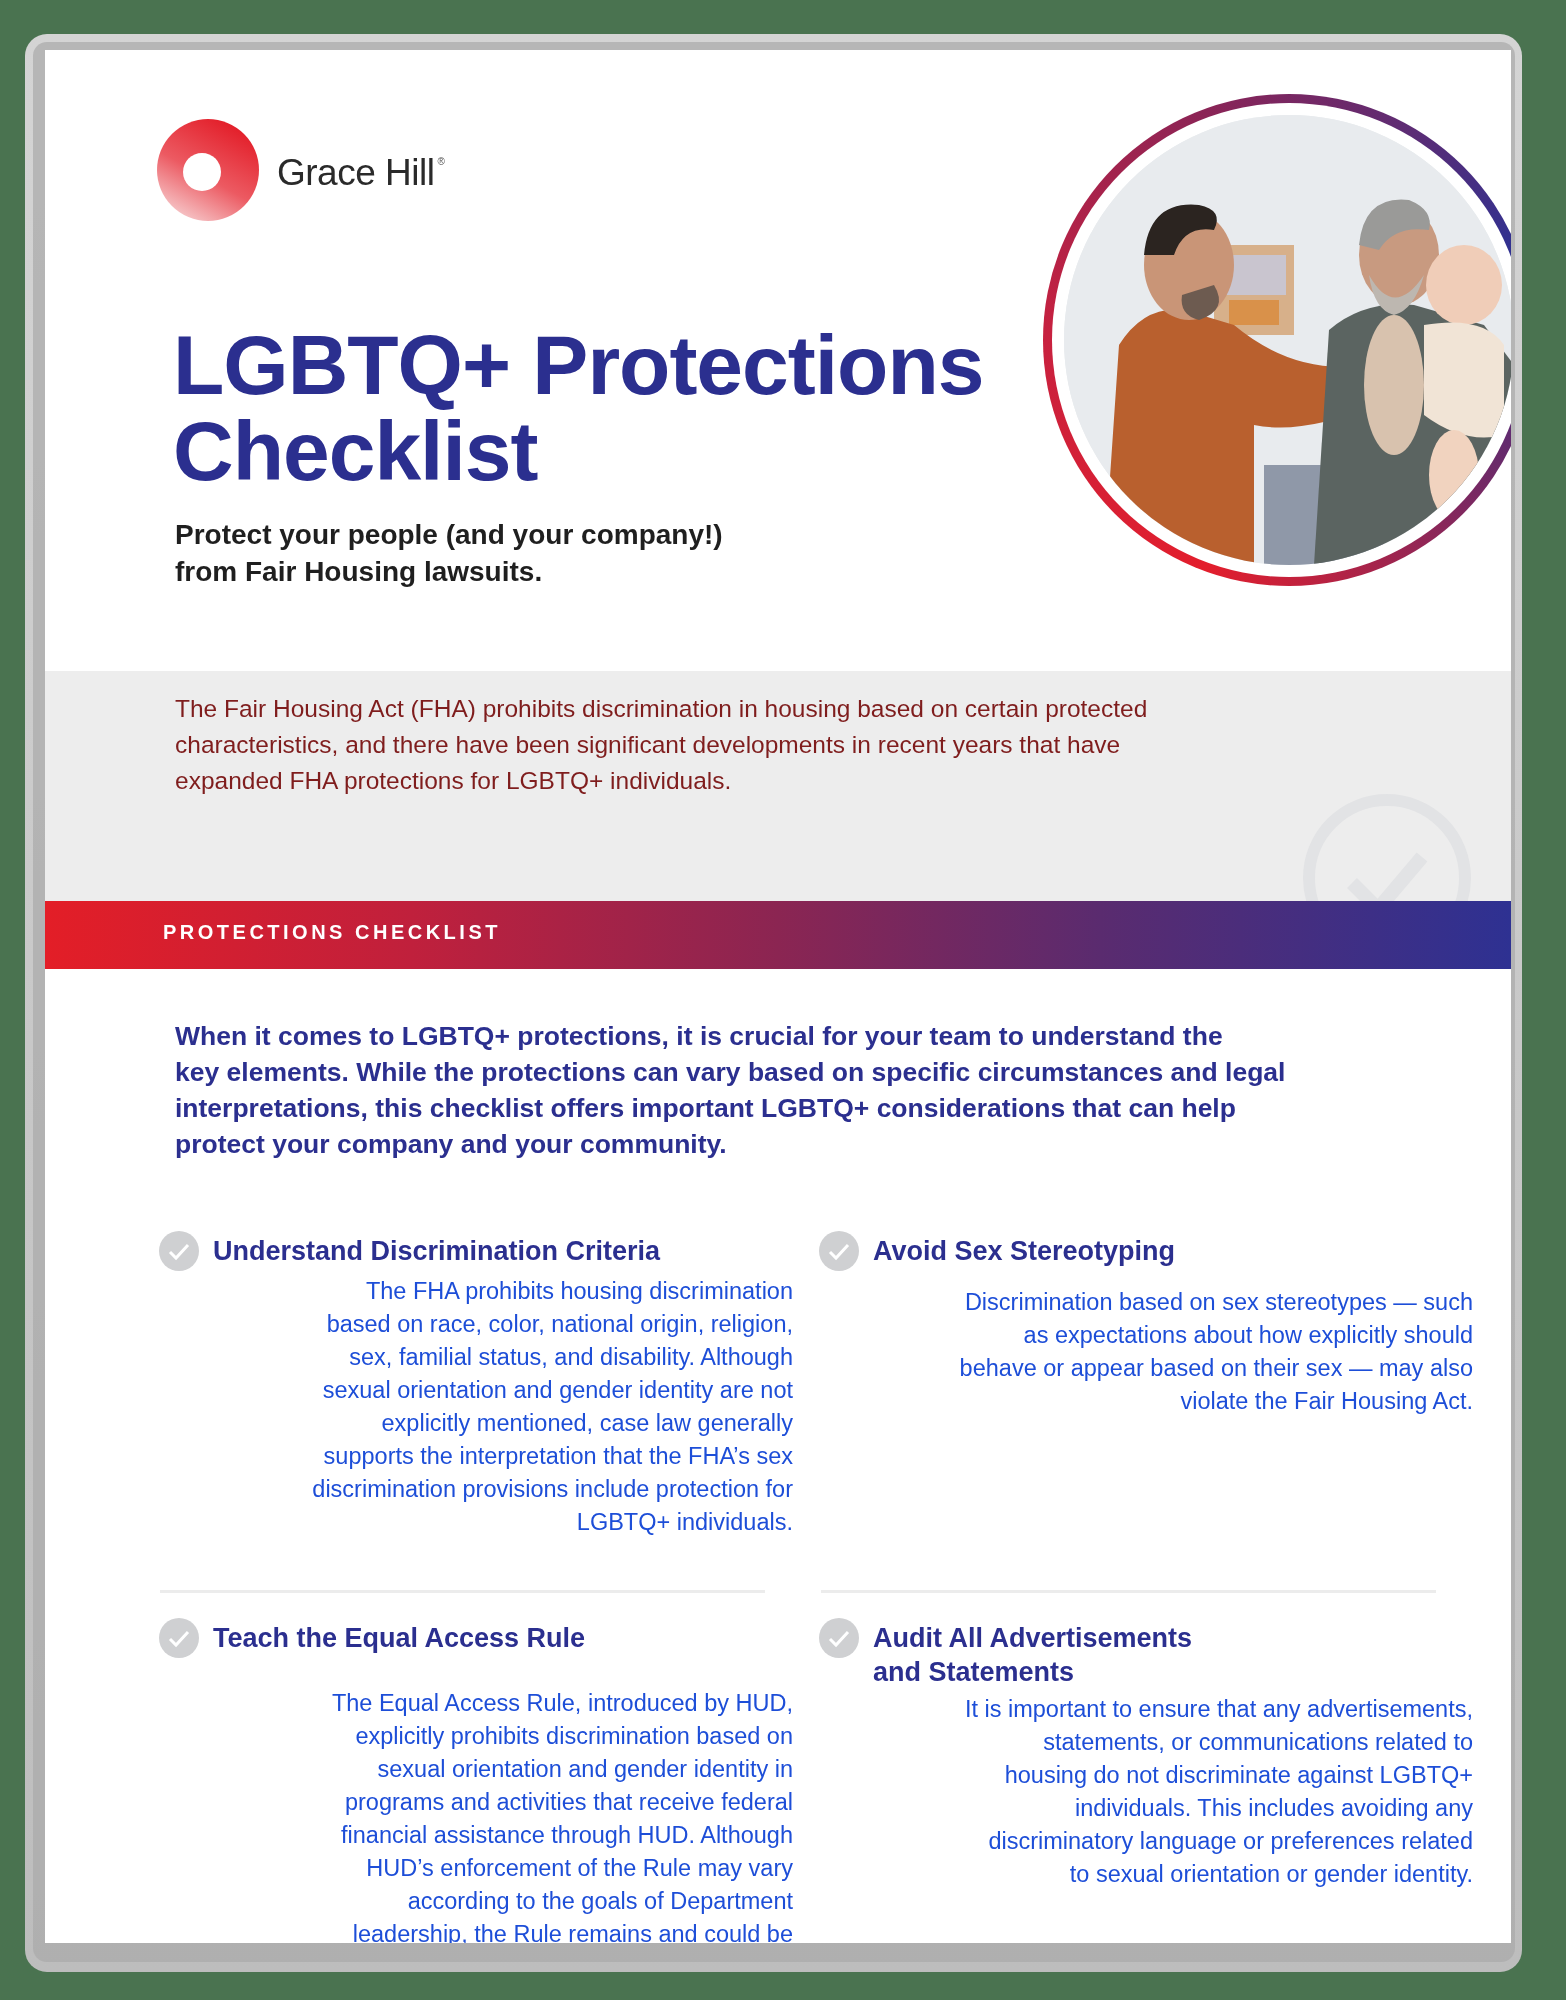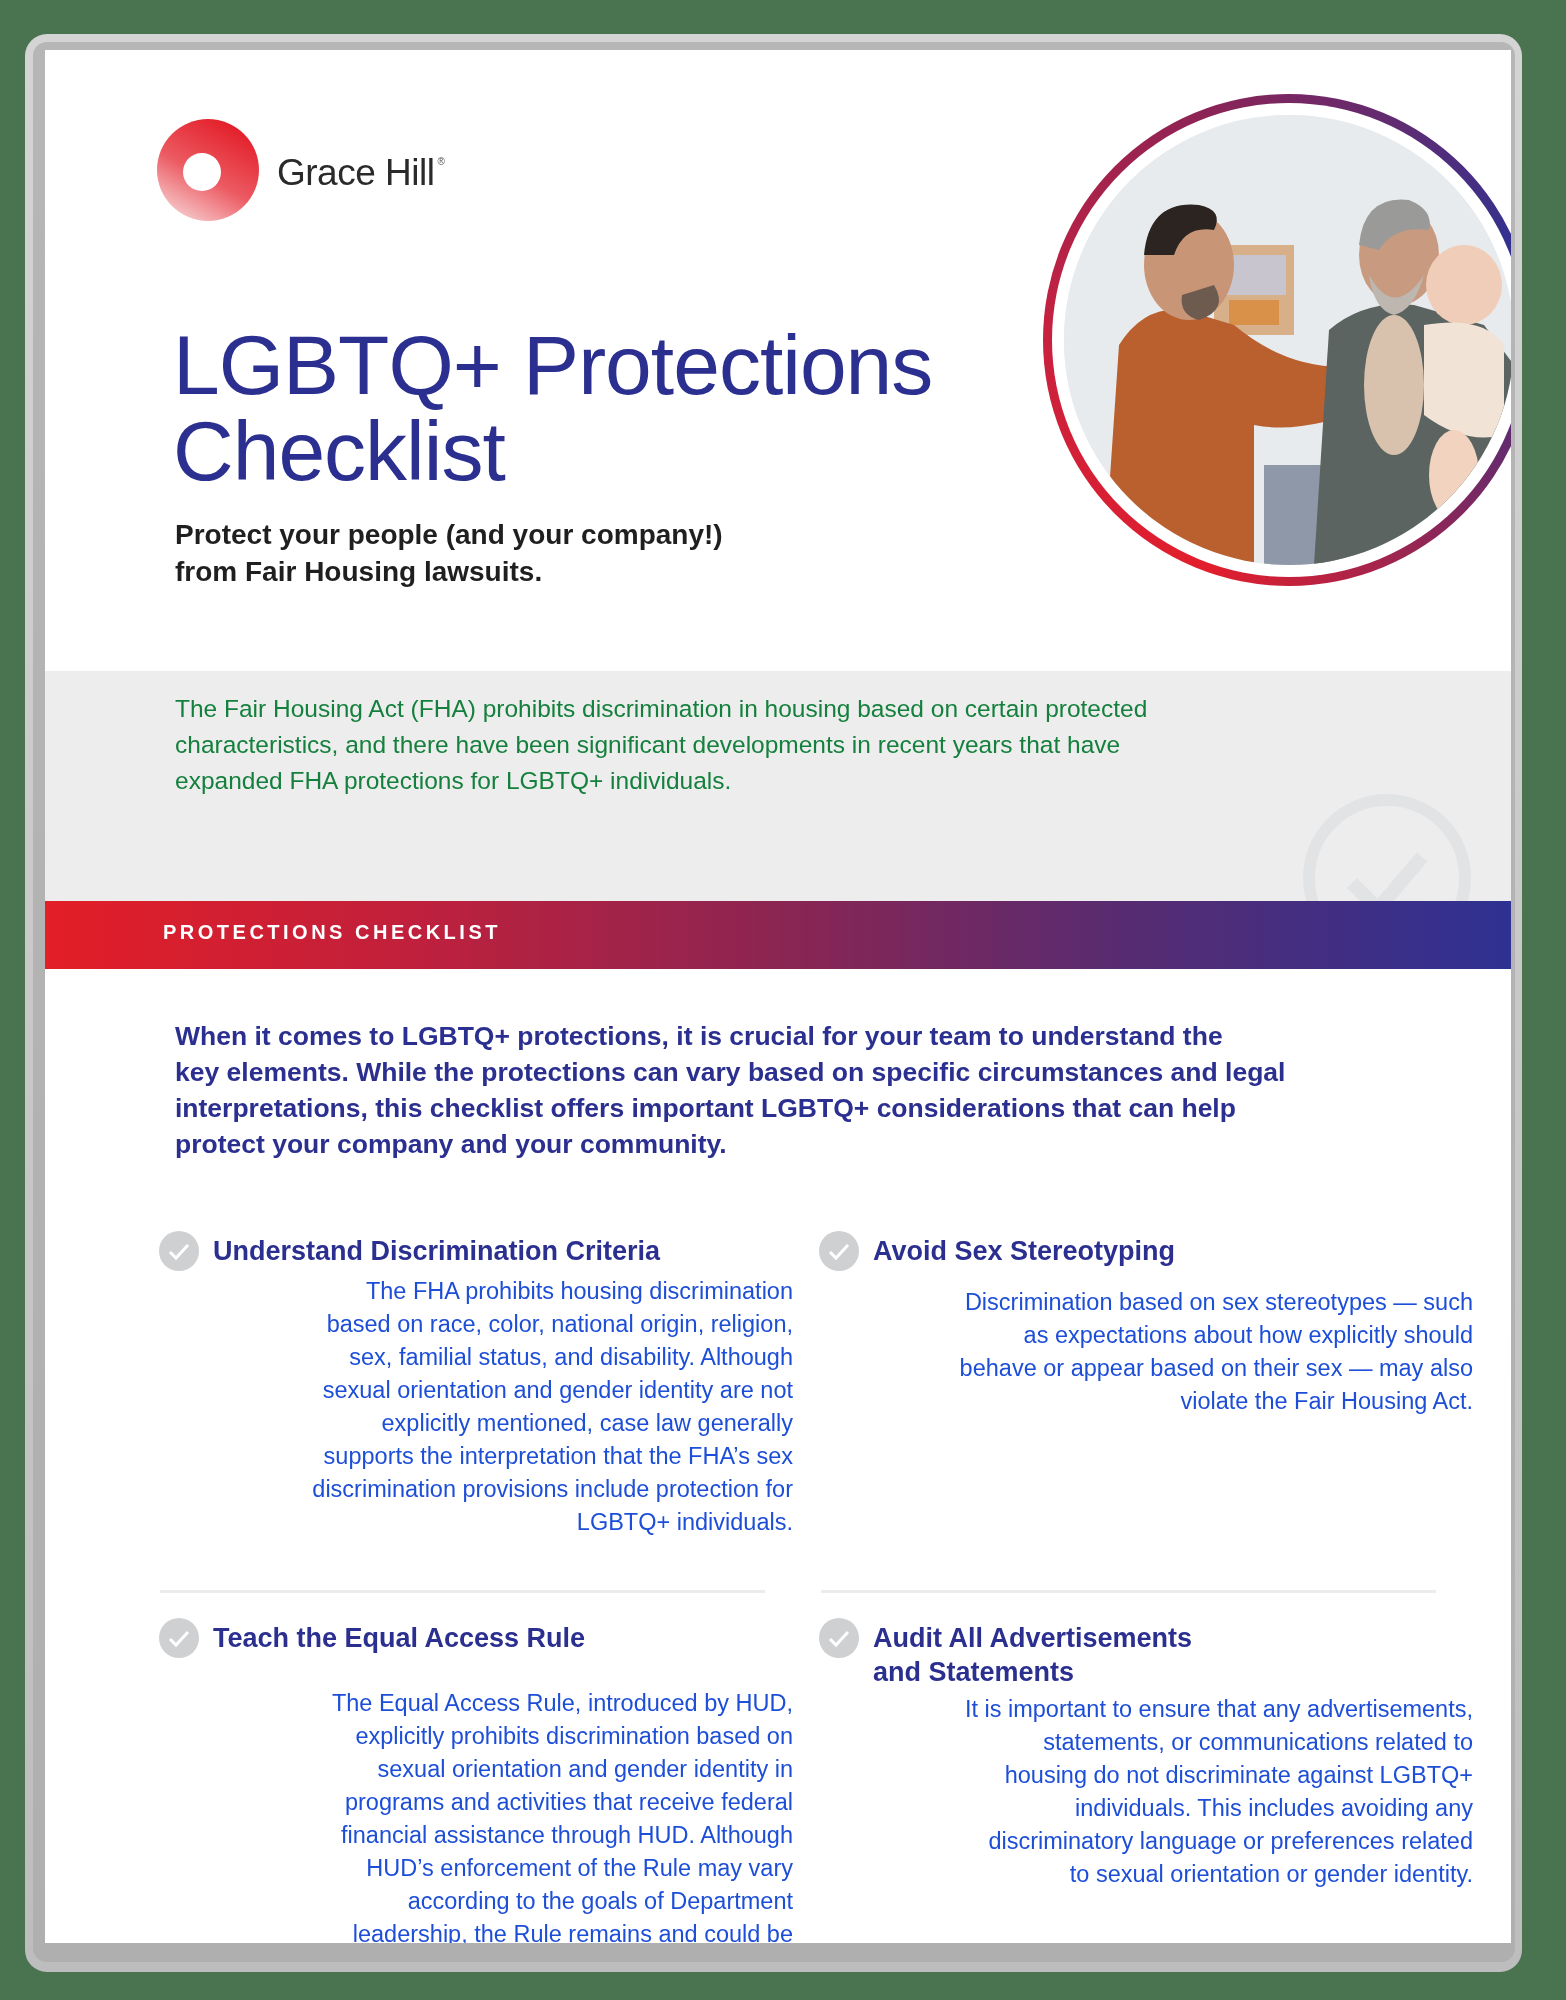--- a/index.html
+++ b/index.html
@@ -32,25 +32,25 @@
     background: conic-gradient(from 200deg, #e31e2c 0deg, #c8213f 70deg, #8b2456 140deg, #5c2c74 190deg, #2e3192 230deg, #6a2a6a 280deg, #e31e2c 360deg);
   }
   .photo-gap {
     left: 1007px; top: 53px; width: 474px; height: 474px; border-radius: 50%; background: #fff;
   }
   .photo {
     left: 1019px; top: 65px; width: 450px; height: 450px; border-radius: 50%; overflow: hidden;
     background: #e9ecee;
   }
   
-  .title { left: 128px; top: 272px; font-size: 84px; line-height: 86px; color: #2b2f8f; font-weight: 400; letter-spacing: -1px; }
+  .title { left: 128px; top: 272px; font-size: 84px; line-height: 86px; color: #2b2f8f; font-weight: 700; letter-spacing: -1px; }
   .subtitle { left: 130px; top: 466px; font-size: 28px; line-height: 37px; color: #1f1f1f; font-weight: 700; }
   
   .band { left: 0; top: 621px; width: 1466px; height: 230px; background: #ededed; overflow: hidden; }
-  .band-text { position: absolute; left: 130px; top: 20px; width: 1100px; font-size: 24.5px; line-height: 36px; color: #15803d; }
+  .band-text { position: absolute; left: 130px; top: 20px; width: 1100px; font-size: 24.5px; line-height: 36px; color: #7f1d1d; }
   .watermark { position: absolute; left: 1255px; top: 120px; width: 174px; height: 174px; }
   
   .bar {
     left: 0; top: 851px; width: 1466px; height: 68px;
     background: linear-gradient(90deg, #e31e27 0%, #c0203c 25%, #8b2552 50%, #5a2b6f 72%, #2e3192 100%);
   }
   .bar-label { position: absolute; left: 118px; top: 20px; font-size: 20px; font-weight: 700; color: #ffffff; letter-spacing: 3.5px; text-align: right; }
   
   .lead { left: 130px; top: 968px; width: 1240px; font-size: 26.5px; line-height: 36px; color: #2b2f8f; font-weight: 700; }
   

